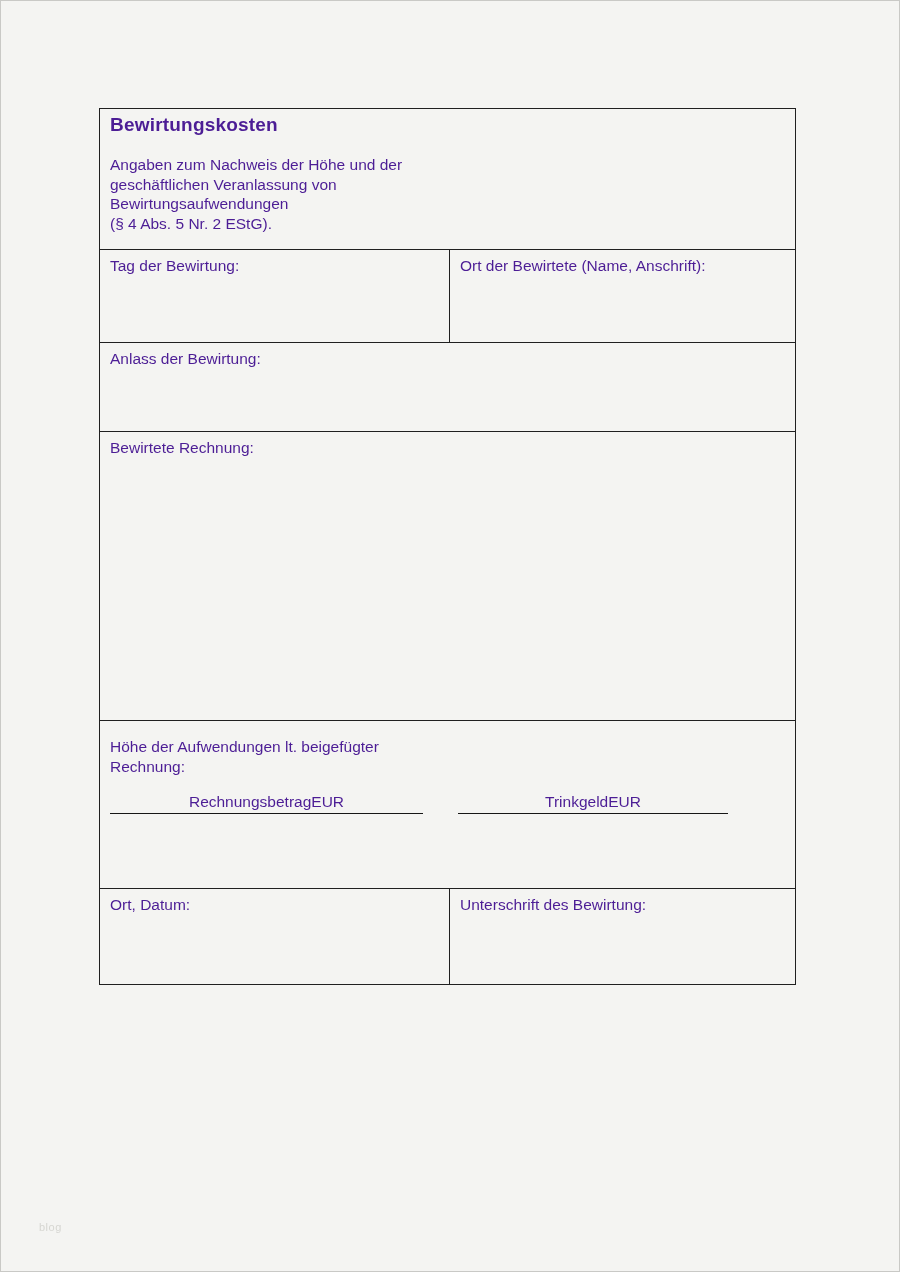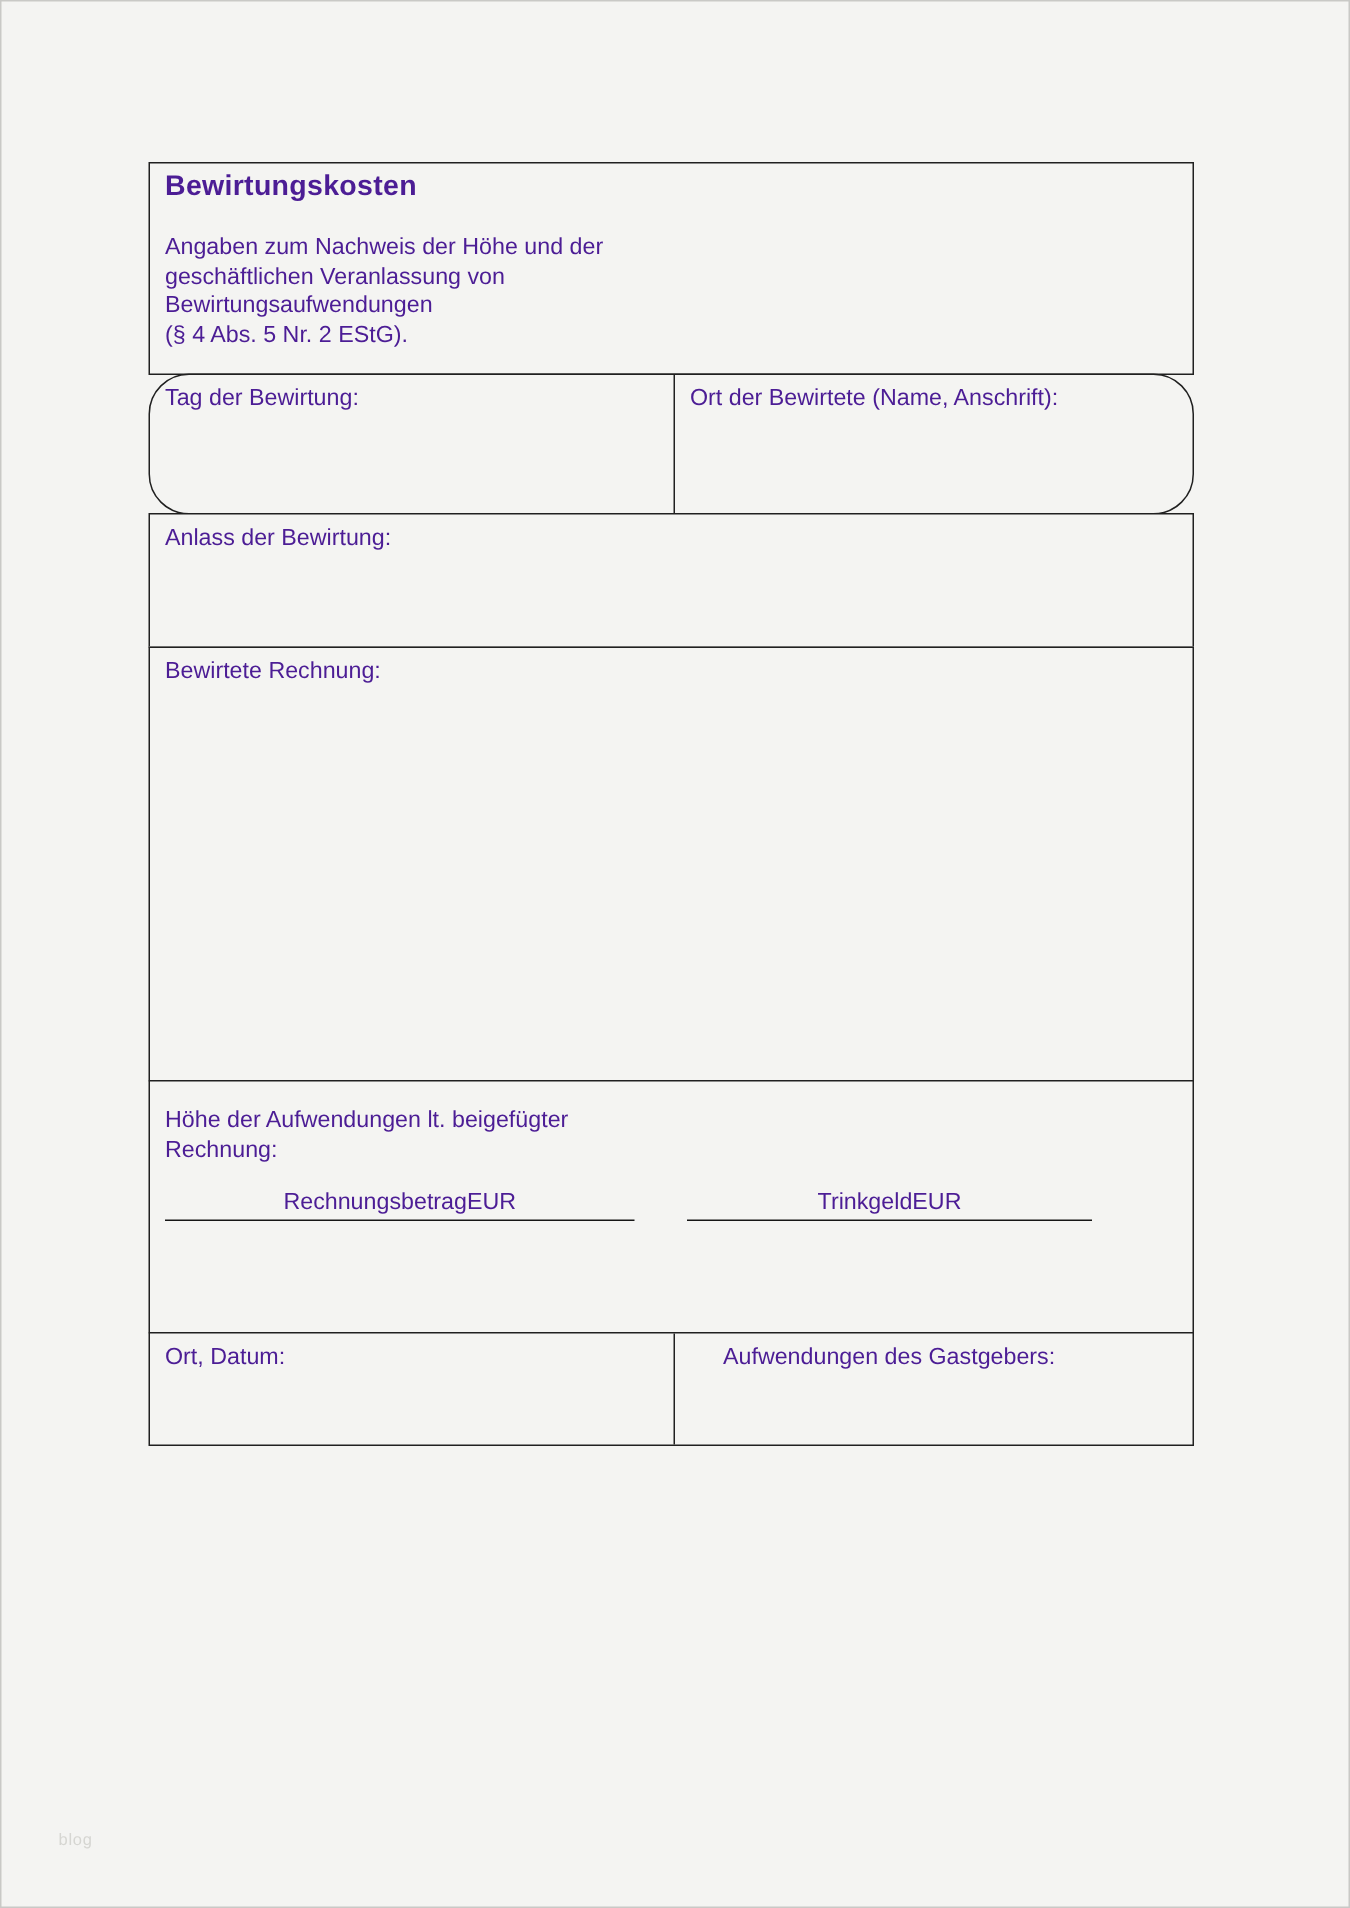--- a/index.html
+++ b/index.html
@@ -50,25 +50,25 @@
   .split-row .cell {
     padding: 6px 10px;
     height: 100%;
   }
   .split-row .cell-left {
     width: 350px;
     border-right: 1px solid #202020;
   }
   .split-row .cell-right { flex: 1; }
 
-  .row-tag-ort { height: 94px; border-radius: 27px; }
+  .row-tag-ort { height: 94px; }
   .row-anlass { height: 90px; }
   .row-personen { height: 290px; }
   .row-hoehe { height: 169px; padding-top: 16px; }
-  .row-ort-unterschrift { height: 76px; gap: 22px; }
+  .row-ort-unterschrift { height: 97px; }
 
   .field-label {
     font-size: 15.5px;
     line-height: 19.5px;
     display: block;
   }
   .pre-line { white-space: pre-line; }
 
   .amounts-row {
     display: flex;
@@ -140,21 +140,21 @@
           <span>EUR</span>
         </div>
       </div>
     </section>
 
     <section class="box split-row row-ort-unterschrift">
       <div class="cell cell-left">
         <span class="field-label">Ort, Datum:</span>
       </div>
       <div class="cell cell-right">
-        <span class="field-label">Aufwendungen des Gastgebers:</span>
+        <span class="field-label">Unterschrift des Bewirtung:</span>
       </div>
     </section>
 
   </div>
 
   <div class="watermark">blog</div>
 
 </div>
 
 </body></html>

